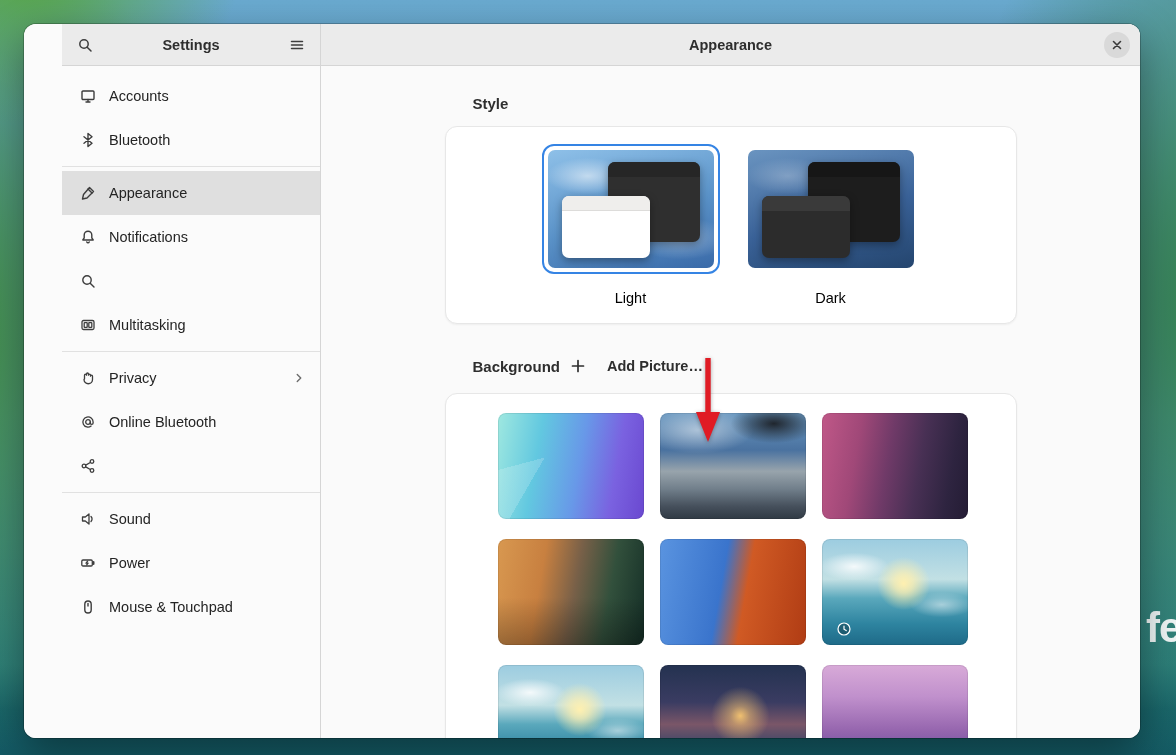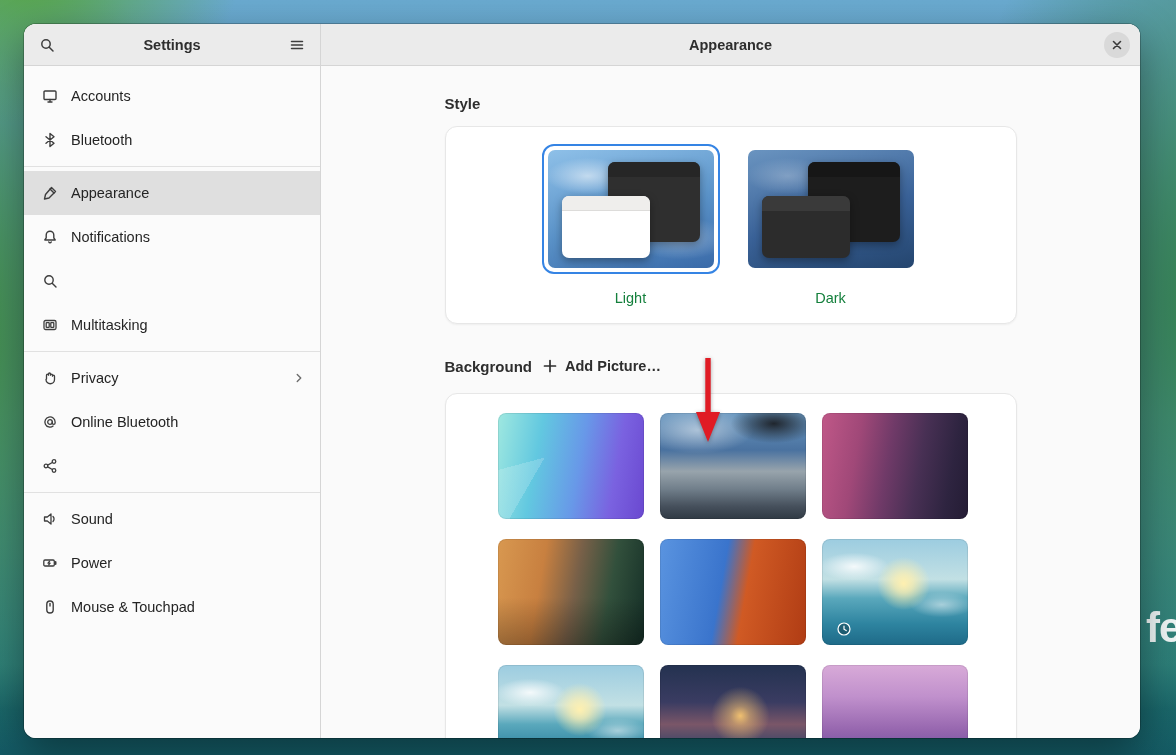--- a/index.html
+++ b/index.html
@@ -25,42 +25,42 @@
   .headerbar { height:42px; background:#ebebeb; border-bottom:1px solid #d5d5d5;
     display:flex; align-items:center; position:relative; flex:none; }
   .hb-title { position:absolute; left:0; right:0; text-align:center;
     font-weight:bold; font-size:14.5px; color:#2e2e2e; pointer-events:none; }
 
   .icon-btn { width:30px; height:30px; border:none; background:transparent; border-radius:6px;
     display:flex; align-items:center; justify-content:center; cursor:pointer; }
 
   
   .sidebar { width:297px; flex:none; background:#fbfbfb; border-right:1px solid #d5d5d5;
-    display:flex; flex-direction:column; }
+    display:flex; flex-direction:column;padding-left:38px; }
   .sidebar .headerbar { padding:0 8px; justify-content:space-between; }
   .sidebar-list { padding-top:8px; overflow:hidden; }
   .side-item { height:44px; display:flex; align-items:center; gap:13px;
     padding:0 14px 0 18px; font-size:14.5px; color:#242424; cursor:pointer; }
   .side-item.selected { background:#dfdfdf; }
   .side-item .lbl { flex:1; }
   .side-sep { height:1px; background:#e1e1e1; margin:4px 0; }
   .icn { width:16px; height:16px; flex:none; display:block; }
   .chev { width:14px; height:14px; flex:none; opacity:.75; }
 
   
   .content { flex:1; display:flex; flex-direction:column; background:#fafafa; position:relative; }
   .content .headerbar { padding:0 10px; justify-content:flex-end; }
   .close-btn { width:26px; height:26px; border:none; border-radius:50%;
     background:#d9d9d9; display:flex; align-items:center; justify-content:center;
     cursor:pointer; z-index:2; }
 
   .content-scroll { flex:1; overflow:hidden; }
   .page { width:572px; margin:0 auto; padding-top:29px; }
 
-  .section-title { font-weight:bold; font-size:15px; color:#2e2e2e; }
+  .section-title { font-weight:bold; font-size:15px; color:#2e2e2e;margin-left:28px; }
   .card { background:#ffffff; border:1px solid #e7e7e7; border-radius:12px;
     box-shadow:0 1px 2px rgba(0,0,0,0.05); }
 
   
   .style-card { margin-top:14px; height:198px; display:flex; align-items:center;
     justify-content:center; gap:22px; }
   .style-option { display:flex; flex-direction:column; align-items:center; cursor:pointer; }
   .preview-ring { padding:4px; border:2px solid transparent; border-radius:12px; }
   .style-option.selected .preview-ring { border-color:#3584e4; }
   .preview { width:166px; height:118px; border-radius:7px; position:relative; overflow:hidden; }
@@ -76,25 +76,25 @@
   .mini-front { left:14px; top:46px; width:88px; height:62px; }
   .mini-header { height:15px; }
   .preview.light .mini-back { background:#2f2f2f; }
   .preview.light .mini-back .mini-header { background:#262626; }
   .preview.light .mini-front { background:#ffffff; }
   .preview.light .mini-front .mini-header { background:#efeeec; border-bottom:1px solid #dddcda; }
   .preview.dark .mini-back { background:#1d1d1d; }
   .preview.dark .mini-back .mini-header { background:#161616; }
   .preview.dark .mini-front { background:#2c2c2c; }
   .preview.dark .mini-front .mini-header { background:#3a3a3a; }
-  .option-label { margin-top:16px; font-size:14.5px; color:#15803d; }
+  .option-label { margin-top:16px; font-size:14.5px; color:#000000; }
 
   
   .bg-head { margin-top:28px; display:flex; align-items:center; }
-  .add-btn { border:none; background:transparent; display:flex; align-items:center; gap:7px;
+  .add-btn { border:none; background:transparent; display:flex; align-items:center; gap:21px;
     font-weight:bold; font-size:14.5px; color:#2e2e2e; cursor:pointer; padding:6px 10px;
     border-radius:7px; font-family:inherit; }
 
   .bg-card { margin-top:13px; padding:19px 52px 24px; min-height:420px; }
   .thumb-grid { display:grid; grid-template-columns:repeat(3,146px); gap:20px 16px; }
   .thumb { width:146px; height:106px; border-radius:8px; cursor:pointer; position:relative;
     box-shadow:inset 0 0 0 1px rgba(0,0,0,0.08); }
 
   .t1 { background:
       conic-gradient(from 210deg at 32% 42%, rgba(255,255,255,.18) 0 45deg, transparent 45deg),

